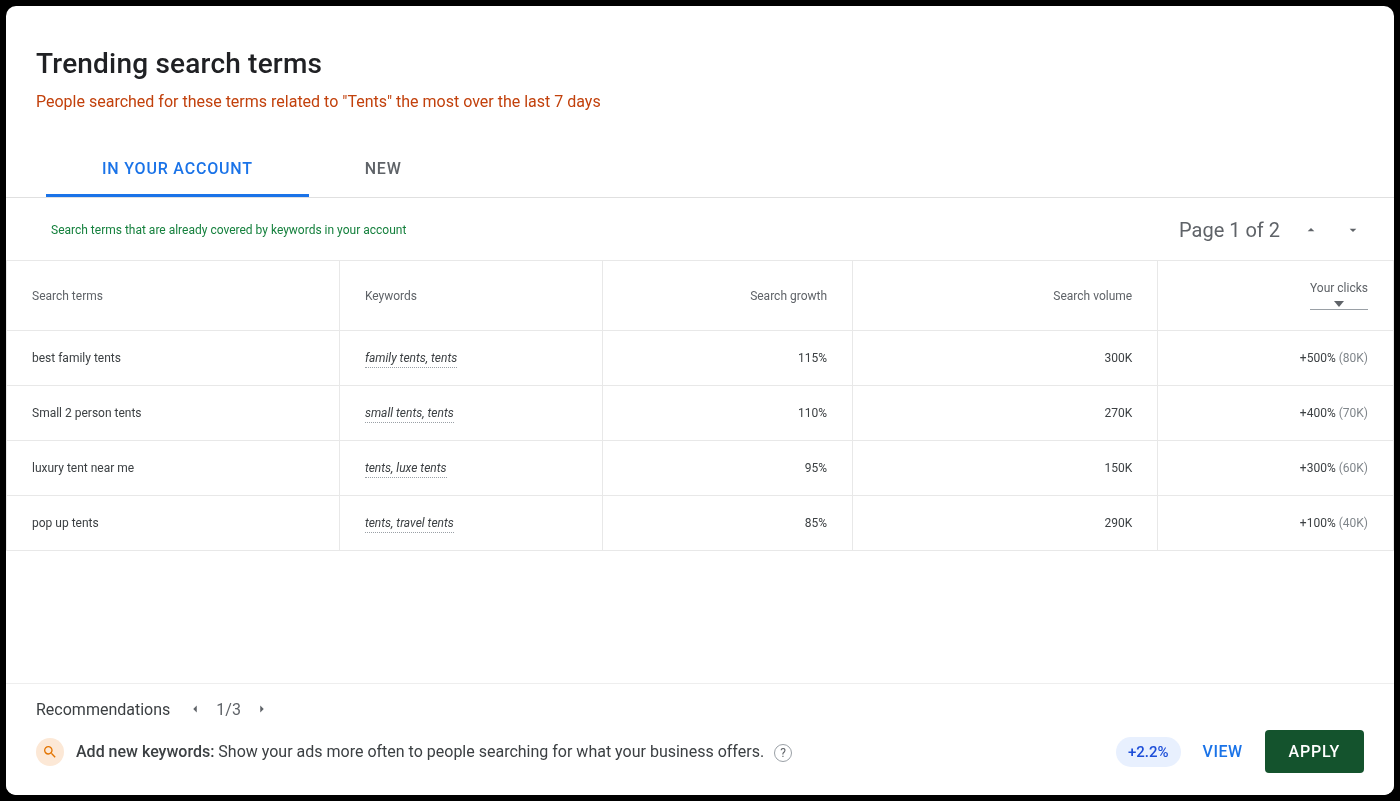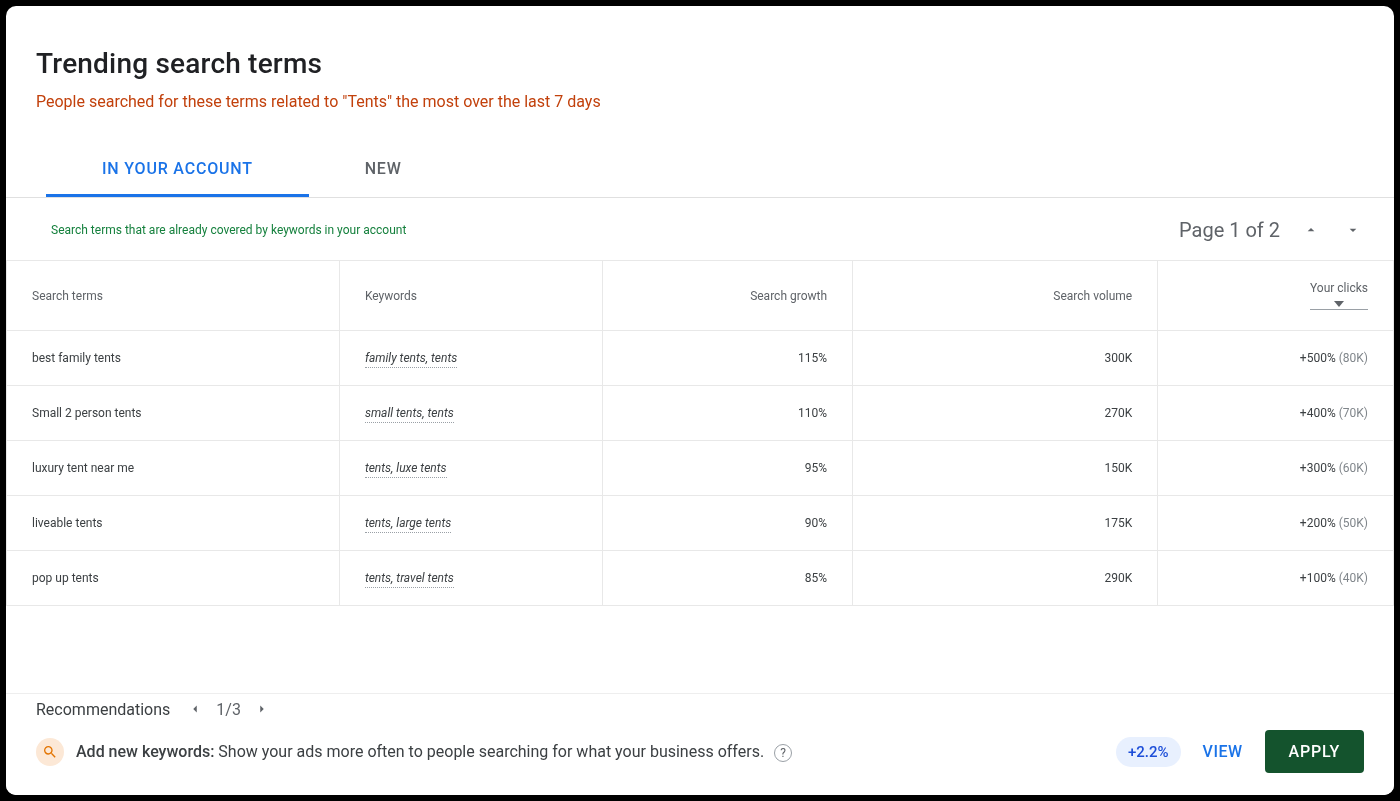--- a/index.html
+++ b/index.html
@@ -122,21 +122,21 @@
     border-right:5px solid transparent;
     border-top:6px solid #5f6368;
   }
   .gray { color:#80868b; }
   .footer {
     position:absolute;
     bottom:0;
     left:0;
     right:0;
     background:#fff;
-    padding:4px 30px 22px 30px;
+    padding:14px 30px 22px 30px;
     border-top:1px solid #eee;
   }
   .rec-row {
     display:flex;
     align-items:center;
     gap:14px;
     color:#3c4043;
     font-size:16px;
     margin-bottom:10px;
   }
@@ -259,27 +259,20 @@
         <td class="right">110%</td>
         <td class="right">270K</td>
         <td class="right"><span>+400%</span> <span class="gray">(70K)</span></td>
       </tr>
       <tr>
         <td>luxury tent near me</td>
         <td><span class="dotted">tents, luxe tents</span></td>
         <td class="right">95%</td>
         <td class="right">150K</td>
         <td class="right"><span>+300%</span> <span class="gray">(60K)</span></td>
-      </tr>
-      <tr>
-        <td>liveable tents</td>
-        <td><span class="dotted">tents, large tents</span></td>
-        <td class="right">90%</td>
-        <td class="right">175K</td>
-        <td class="right"><span>+200%</span> <span class="gray">(50K)</span></td>
       </tr>
       <tr>
         <td>pop up tents</td>
         <td><span class="dotted">tents, travel tents</span></td>
         <td class="right">85%</td>
         <td class="right">290K</td>
         <td class="right"><span>+100%</span> <span class="gray">(40K)</span></td>
       </tr>
     </tbody>
   </table>

